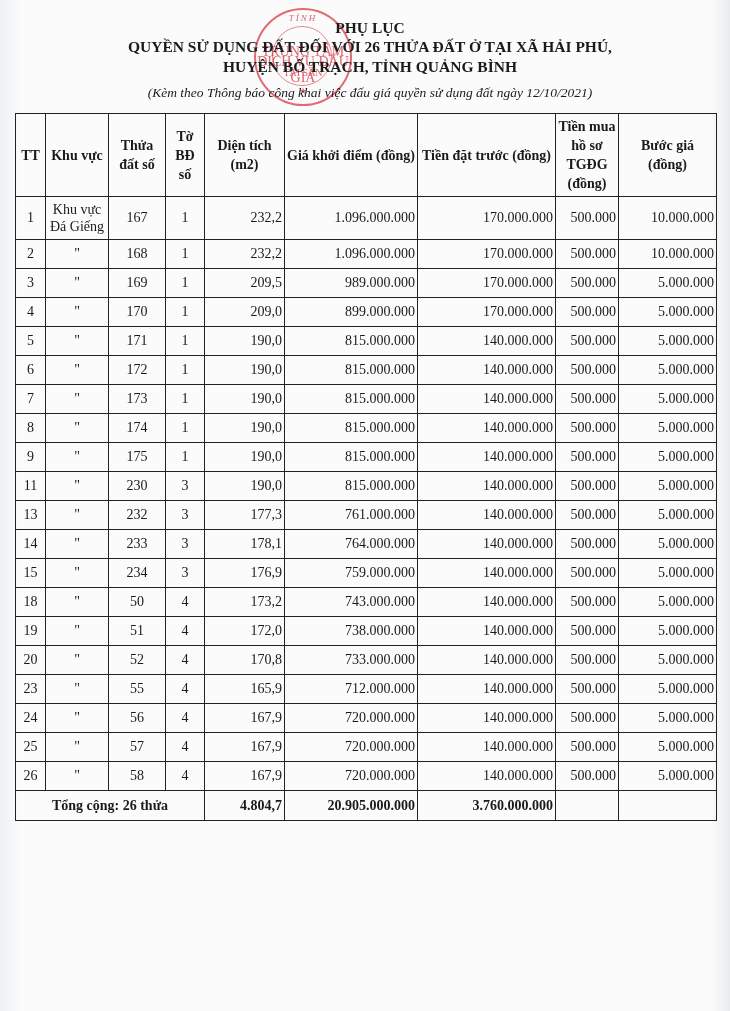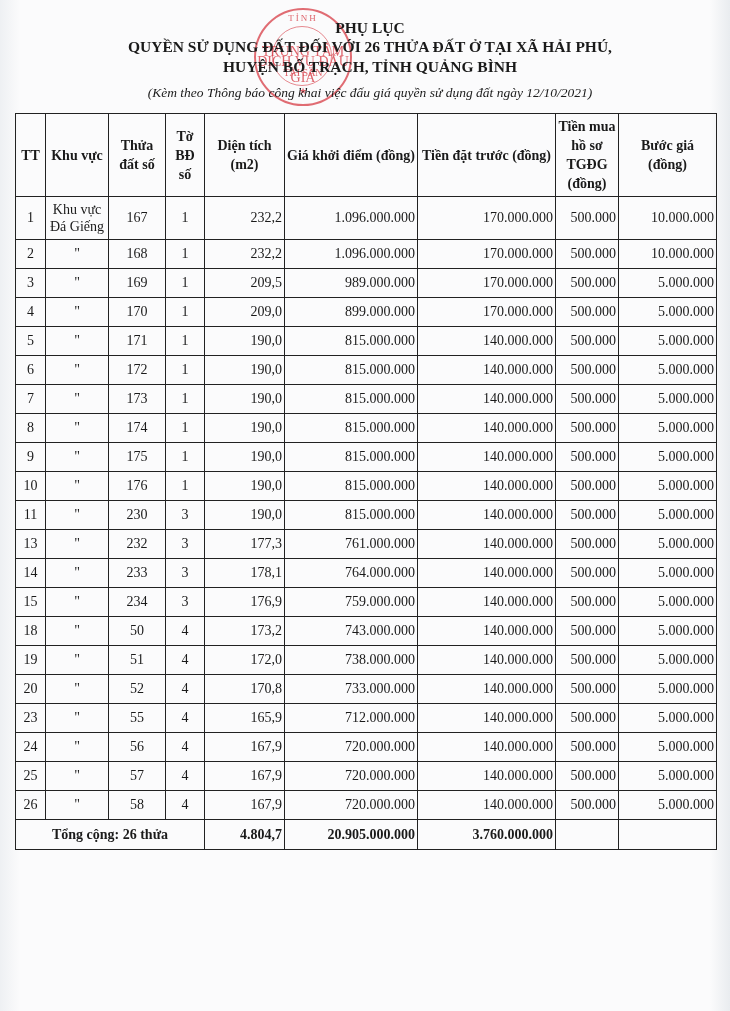--- a/index.html
+++ b/index.html
@@ -19,21 +19,21 @@
   .stamp {
     position: absolute; left: 254px; top: 8px; width: 94px; height: 94px;
     border: 2px solid rgba(215,60,70,0.75); border-radius: 50%;
     pointer-events: none;
   }
   .stamp::after {
     content: ""; position: absolute; left: 16px; top: 16px; width: 58px; height: 58px;
     border: 1.3px solid rgba(215,60,70,0.6); border-radius: 50%;
   }
   .stamp-text { position: absolute; width: 100%; text-align: center; color: rgba(215,60,70,0.8); font-size: 14px; font-family: "Liberation Serif", serif; }
-  .stamp-top { top: 3px; font-size: 9px; letter-spacing: 2px; }
+  .stamp-top { top: 3px; font-size: 9px; letter-spacing: 2px; font-style: italic; }
   .stamp-c1 { top: 34px; }
   .stamp-c2 { top: 44px; }
   .stamp-c3 { top: 57px; font-size: 10px; }
   .stamp-star { top: 76px; font-size: 9px; }
 
   table.grid {
     position: absolute; left: 15px; top: 113px;
     border-collapse: collapse; table-layout: fixed;
     width: 701px;
     font-size: 14px;
@@ -188,31 +188,20 @@
           <td class="c">"</td>
           <td class="c">175</td>
           <td class="c">1</td>
           <td class="r">190,0</td>
           <td class="r">815.000.000</td>
           <td class="r">140.000.000</td>
           <td class="r">500.000</td>
           <td class="r">5.000.000</td>
         </tr>
         <tr>
-          <td class="c">10</td>
-          <td class="c">"</td>
-          <td class="c">176</td>
-          <td class="c">1</td>
-          <td class="r">190,0</td>
-          <td class="r">815.000.000</td>
-          <td class="r">140.000.000</td>
-          <td class="r">500.000</td>
-          <td class="r">5.000.000</td>
-        </tr>
-        <tr>
           <td class="c">11</td>
           <td class="c">"</td>
           <td class="c">230</td>
           <td class="c">3</td>
           <td class="r">190,0</td>
           <td class="r">815.000.000</td>
           <td class="r">140.000.000</td>
           <td class="r">500.000</td>
           <td class="r">5.000.000</td>
         </tr>

